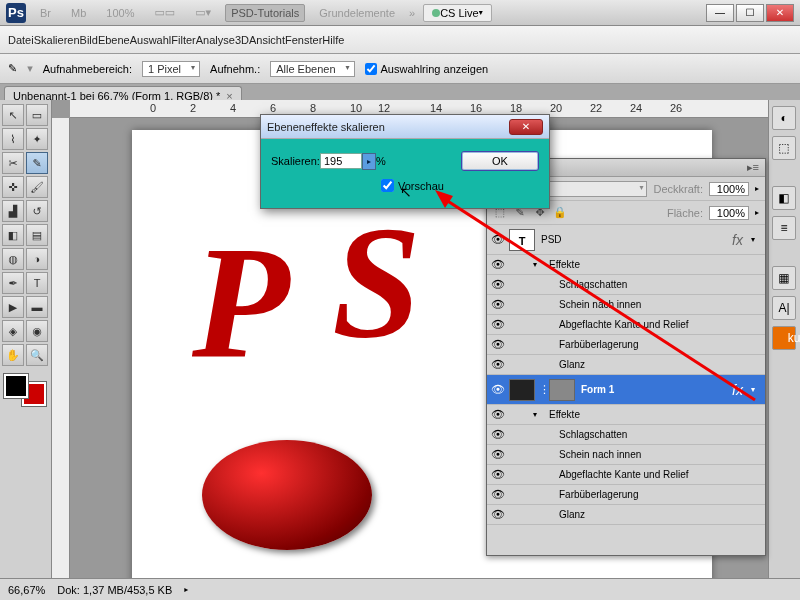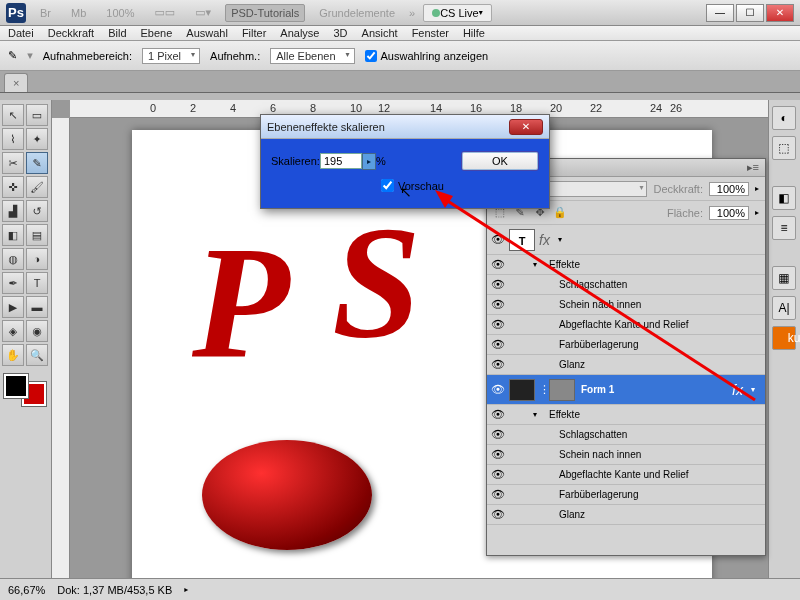--- a/index.html
+++ b/index.html
@@ -7,21 +7,21 @@
 .topbar { height:26px; background:linear-gradient(#e8e8e8,#c8c8c8); display:flex; align-items:center; padding:0 6px; border-bottom:1px solid #888; gap:8px; }
 .topbar .ps-icon { width:20px; height:20px; background:#1a3a6e; color:#fff; font-weight:bold; text-align:center; line-height:20px; border-radius:3px; font-size:13px; }
 .topbar .tb-btn { padding:2px 5px; color:#555; border:1px solid transparent; border-radius:2px; }
 .topbar .tb-btn.dim { color:#999; }
 .topbar .tb-sep { color:#999; }
 .cslive { display:flex; align-items:center; padding:2px 8px; background:#eee; border:1px solid #aaa; border-radius:2px; }
 .cslive .dot { width:8px; height:8px; background:#6b8; border-radius:50%; }
 .winbtns { margin-left:auto; display:flex; gap:2px; }
 .winbtns div { width:28px; height:18px; border:1px solid #888; background:linear-gradient(#fff,#ddd); text-align:center; line-height:16px; font-size:10px; }
 .winbtns .close { background:linear-gradient(#e77,#c33); color:#fff; }
-.menubar { height:15px; background:linear-gradient(#f4f4f4,#e4e4e4); display:flex; align-items:center; padding:0 8px; gap:14px; border-bottom:1px solid #999; }
+.menubar { height:28px; background:linear-gradient(#f4f4f4,#e4e4e4); display:flex; align-items:center; padding:0 8px; border-bottom:1px solid #999; }
 .menubar span { color:#222; }
 .optbar { height:30px; background:linear-gradient(#eee,#d8d8d8); display:flex; align-items:center; padding:0 8px; gap:10px; border-bottom:1px solid #999; }
 .optbar .combo { background:#fff; border:1px solid #999; padding:1px 18px 1px 5px; color:#333; position:relative; }
 .optbar .combo:after { content:"▾"; position:absolute; right:4px; color:#666; font-size:8px; }
 .optbar .cb { display:flex; align-items:center; gap:4px; }
 .optbar .cb input { width:12px; height:12px; }
 .tabbar { height:22px; background:#a8a8a8; display:flex; align-items:flex-end; padding:0 4px; border-bottom:1px solid #666; }
 .tabbar .tab { background:#d8d8d8; border:1px solid #888; border-bottom:none; padding:3px 8px; display:flex; gap:6px; border-radius:3px 3px 0 0; }
 .tabbar .tab .x { color:#666; }
 .workarea { position:absolute; top:100px; left:0; right:0; bottom:22px; display:flex; }
@@ -57,21 +57,21 @@
 .panel .lrow.sel { background:#3875d7; color:#fff; }
 .panel .eye { width:14px; height:14px; text-align:center; font-size:11px; }
 .panel .thumb { width:26px; height:22px; background:#222; border:1px solid #666; }
 .panel .thumb.mask { background:#888; }
 .panel .indent { width:20px; }
 .panel .arrow { width:10px; font-size:8px; }
 .panel .lname { flex:1; font-size:10px; padding-left:2px; }
 .panel .fx { font-style:italic; color:#666; font-size:14px; padding-right:4px; }
 .panel .lrow.sel .fx { color:#fff; }
 .statusbar { position:absolute; bottom:0; left:0; right:0; height:22px; background:#d8d8d8; border-top:1px solid #888; display:flex; align-items:center; padding:0 8px; gap:12px; }
-.dialog { position:absolute; top:114px; left:260px; width:290px; background:#1d4ed8; border:1px solid #666; box-shadow:2px 3px 10px rgba(0,0,0,0.5); }
+.dialog { position:absolute; top:114px; left:260px; width:290px; background:#14b8a6; border:1px solid #666; box-shadow:2px 3px 10px rgba(0,0,0,0.5); }
 .dialog .titlebar { height:24px; background:linear-gradient(#e8f0ff,#b8d0f0); display:flex; align-items:center; padding:0 6px; color:#222; border-bottom:1px solid #aaa; }
 .dialog .titlebar .dx { margin-left:auto; width:34px; height:16px; background:linear-gradient(#d55,#a22); color:#fff; text-align:center; border-radius:3px; border:1px solid #822; font-size:10px; line-height:14px; }
 .dialog .body { padding:12px 10px 16px; position:relative; }
 .dialog .frow { display:flex; align-items:center; gap:0; margin-bottom:8px; }
 .dialog .inp { width:42px; background:#fff; border:1px solid #7a9; padding:1px 3px; }
 .dialog .spin { width:14px; height:17px; background:#5a9de0; border:1px solid #468; text-align:center; font-size:8px; color:#024; line-height:15px; }
 .dialog .dbtn { width:78px; height:20px; background:linear-gradient(#fdfdfd,#e4e4e4); border:1px solid #77a; border-radius:3px; text-align:center; line-height:18px; }
 .dialog .dbtn.ok { border:1px solid #44a; box-shadow:0 0 0 1px #9bd inset; }
 .dialog .slider { position:relative; height:16px; margin:0 10px 6px; }
 .dialog .slider .track { position:absolute; top:7px; left:0; right:0; height:2px; background:#888; }
@@ -100,21 +100,21 @@
     </div>
   <div class="winbtns">
     <div>—</div>
     <div>☐</div>
     <div class="close">✕</div>
   </div>
 </div>
 
 <div class="menubar">
   <span>Datei</span>
-  <span>Deckkraft</span>
+  <span>Skalieren</span>
   <span>Bild</span>
   <span>Ebene</span>
   <span>Auswahl</span>
   <span>Filter</span>
   <span>Analyse</span>
   <span>3D</span>
   <span>Ansicht</span>
   <span>Fenster</span>
   <span>Hilfe</span>
 </div>
@@ -127,20 +127,21 @@
   <span>Aufnehm.:</span>
   <div class="combo">Alle Ebenen</div>
   <label class="cb">
       <input type="checkbox" checked="" style="">
       <span>Auswahlring anzeigen</span>
     </label>
 </div>
 
 <div class="tabbar">
   <div class="tab">
+    <span>Unbenannt-1 bei 66,7% (Form 1, RGB/8) *</span>
     <span class="x">×</span>
   </div>
 </div>
 
 <div class="workarea">
   <div class="tools">
     <div class="t">↖</div>
     <div class="t">▭</div>
     <div class="t">⌇</div>
     <div class="t">✦</div>
@@ -175,21 +176,21 @@
         <span style="left:160px">4</span>
         <span style="left:200px">6</span>
         <span style="left:240px">8</span>
         <span style="left:280px">10</span>
         <span style="left:308px">12</span>
         <span style="left:360px">14</span>
         <span style="left:400px">16</span>
         <span style="left:440px">18</span>
         <span style="left:480px">20</span>
         <span style="left:520px">22</span>
-        <span style="left:580px">24</span>
+        <span style="left:560px">24</span>
         <span style="left:600px">26</span>
     </div>
     <div class="ruler-v"></div>
     <div class="canvas">
       <div class="art p">P</div>
       <div class="art s">S</div>
       <div class="oval"></div>
     </div>
   </div>
 
@@ -223,20 +224,21 @@
     <span class="ic">🔒</span>
     <span style="flex:1"></span>
     <span class="lbl">Fläche:</span>
     <span class="pct">100%</span>
       <span style="font-size:8px;">▸</span>
   </div>
   <div class="layers">
     <div class="lrow big">
         <span class="eye">👁</span>
         <span class="thumb" style="background:#fff;color:#000;text-align:center;line-height:22px;font-weight:bold;">T</span>
+        <span class="lname">PSD</span>
         <span class="fx">fx</span>
         <span class="arrow">▾</span>
       </div>
     <div class="lrow">
         <span class="eye">👁</span>
         <span class="indent"></span>
         <span class="arrow">▾</span>
         <span class="lname">Effekte</span>
       </div>
     <div class="lrow">

